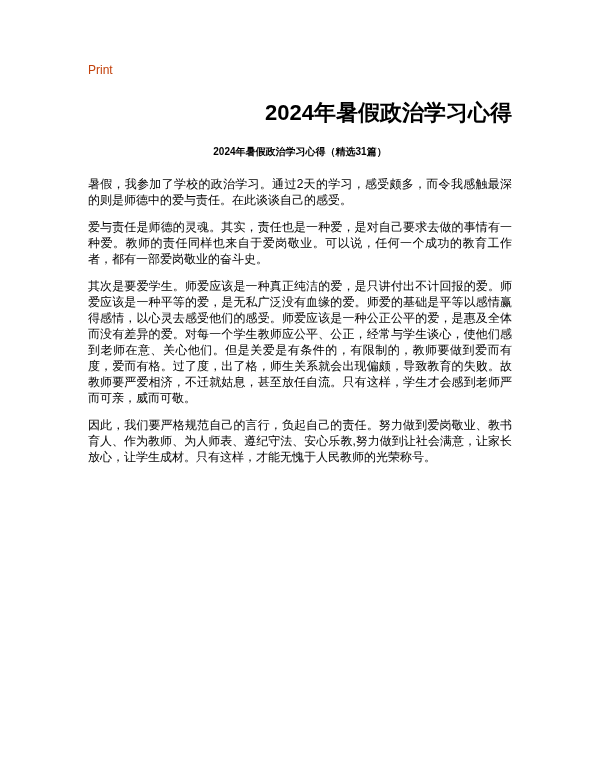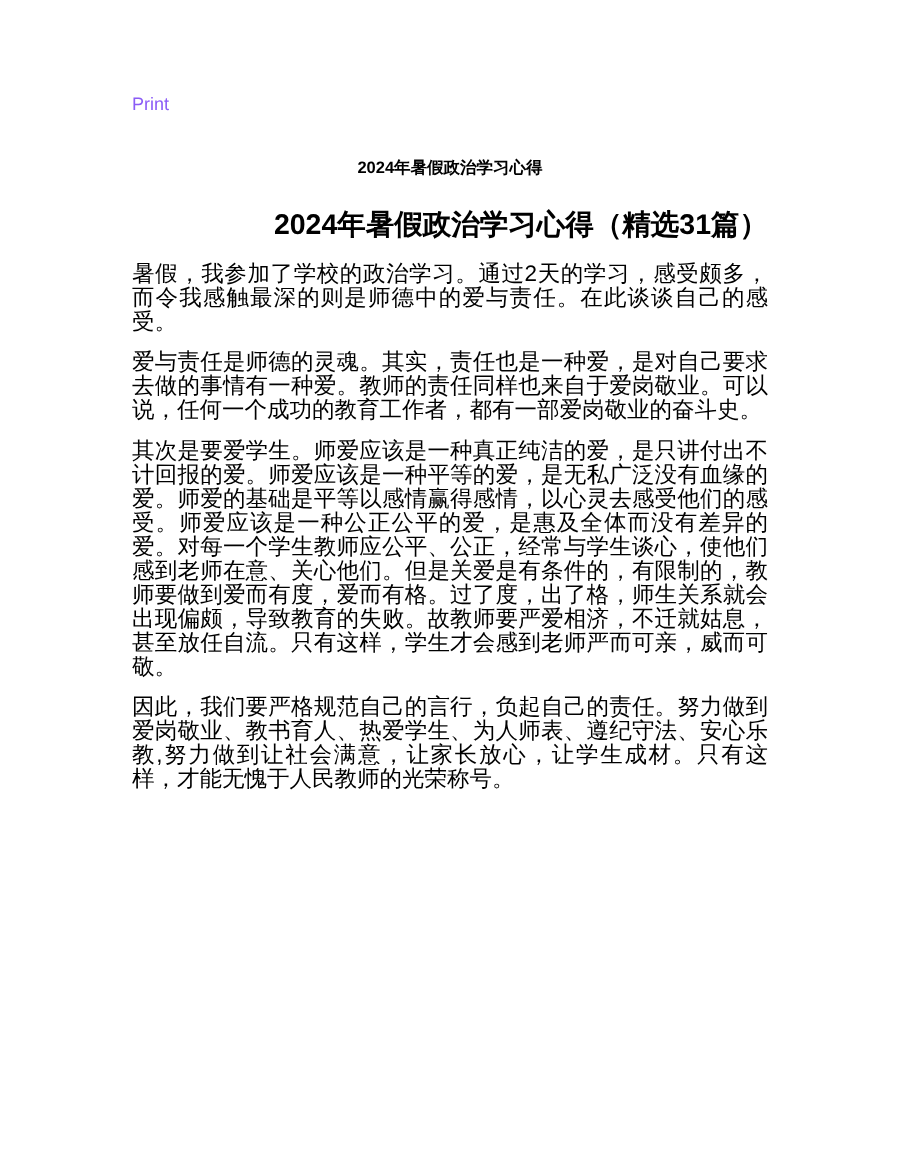--- a/index.html
+++ b/index.html
@@ -18,47 +18,47 @@
     box-sizing: border-box;
     width: 600px;
     height: 776px;
     padding: 60px 88px 0 88px;
     overflow: hidden;
   }
   .print-label {
     font-size: 12px;
     line-height: 14px;
     margin: 0 0 20px 0;
-    color: #8b5cf6;
+    color: #c2410c;
     cursor: pointer;
     display: inline-block;
   }
   .doc-title {
-    font-size: 11px;
+    font-size: 22px;
     font-weight: bold;
-    text-align: center;
+    text-align: right;
     margin: 6px 0 20px 0;
     line-height: 20px;
   }
   .doc-subtitle {
-    font-size: 19px;
+    font-size: 10px;
     font-weight: bold;
-    text-align: right;
+    text-align: center;
     margin: 0 0 16px 0;
     line-height: 17px;
   }
   .section-heading {
     font-size: 13px;
     font-weight: bold;
     text-align: left;
     margin: 0 0 13px 0;
     line-height: 17px;
   }
   .body-text p {
-    font-size: 15px;
+    font-size: 12px;
     line-height: 16px;
     margin: 0 0 11px 0;
     text-align: justify;
     word-break: break-all;
   }
 </style>
 </head>
 <body>
 
 <div class="page">
@@ -67,16 +67,16 @@
 
   <h1 class="doc-title">2024年暑假政治学习心得</h1>
 
   <h2 class="doc-subtitle">2024年暑假政治学习心得（精选31篇）</h2>
 
 
   <div class="body-text">
     <p>暑假，我参加了学校的政治学习。通过2天的学习，感受颇多，而令我感触最深的则是师德中的爱与责任。在此谈谈自己的感受。</p>
     <p>爱与责任是师德的灵魂。其实，责任也是一种爱，是对自己要求去做的事情有一种爱。教师的责任同样也来自于爱岗敬业。可以说，任何一个成功的教育工作者，都有一部爱岗敬业的奋斗史。</p>
     <p>其次是要爱学生。师爱应该是一种真正纯洁的爱，是只讲付出不计回报的爱。师爱应该是一种平等的爱，是无私广泛没有血缘的爱。师爱的基础是平等以感情赢得感情，以心灵去感受他们的感受。师爱应该是一种公正公平的爱，是惠及全体而没有差异的爱。对每一个学生教师应公平、公正，经常与学生谈心，使他们感到老师在意、关心他们。但是关爱是有条件的，有限制的，教师要做到爱而有度，爱而有格。过了度，出了格，师生关系就会出现偏颇，导致教育的失败。故教师要严爱相济，不迁就姑息，甚至放任自流。只有这样，学生才会感到老师严而可亲，威而可敬。</p>
-    <p>因此，我们要严格规范自己的言行，负起自己的责任。努力做到爱岗敬业、教书育人、热爱学生、为人师表、遵纪守法、安心乐教,努力做到让社会满意，让家长放心，让学生成材。只有这样，才能无愧于人民教师的光荣称号。</p>
+    <p>因此，我们要严格规范自己的言行，负起自己的责任。努力做到爱岗敬业、教书育人、作为教师、为人师表、遵纪守法、安心乐教,努力做到让社会满意，让家长放心，让学生成材。只有这样，才能无愧于人民教师的光荣称号。</p>
   </div>
 
 </div>
 
 </body></html>

